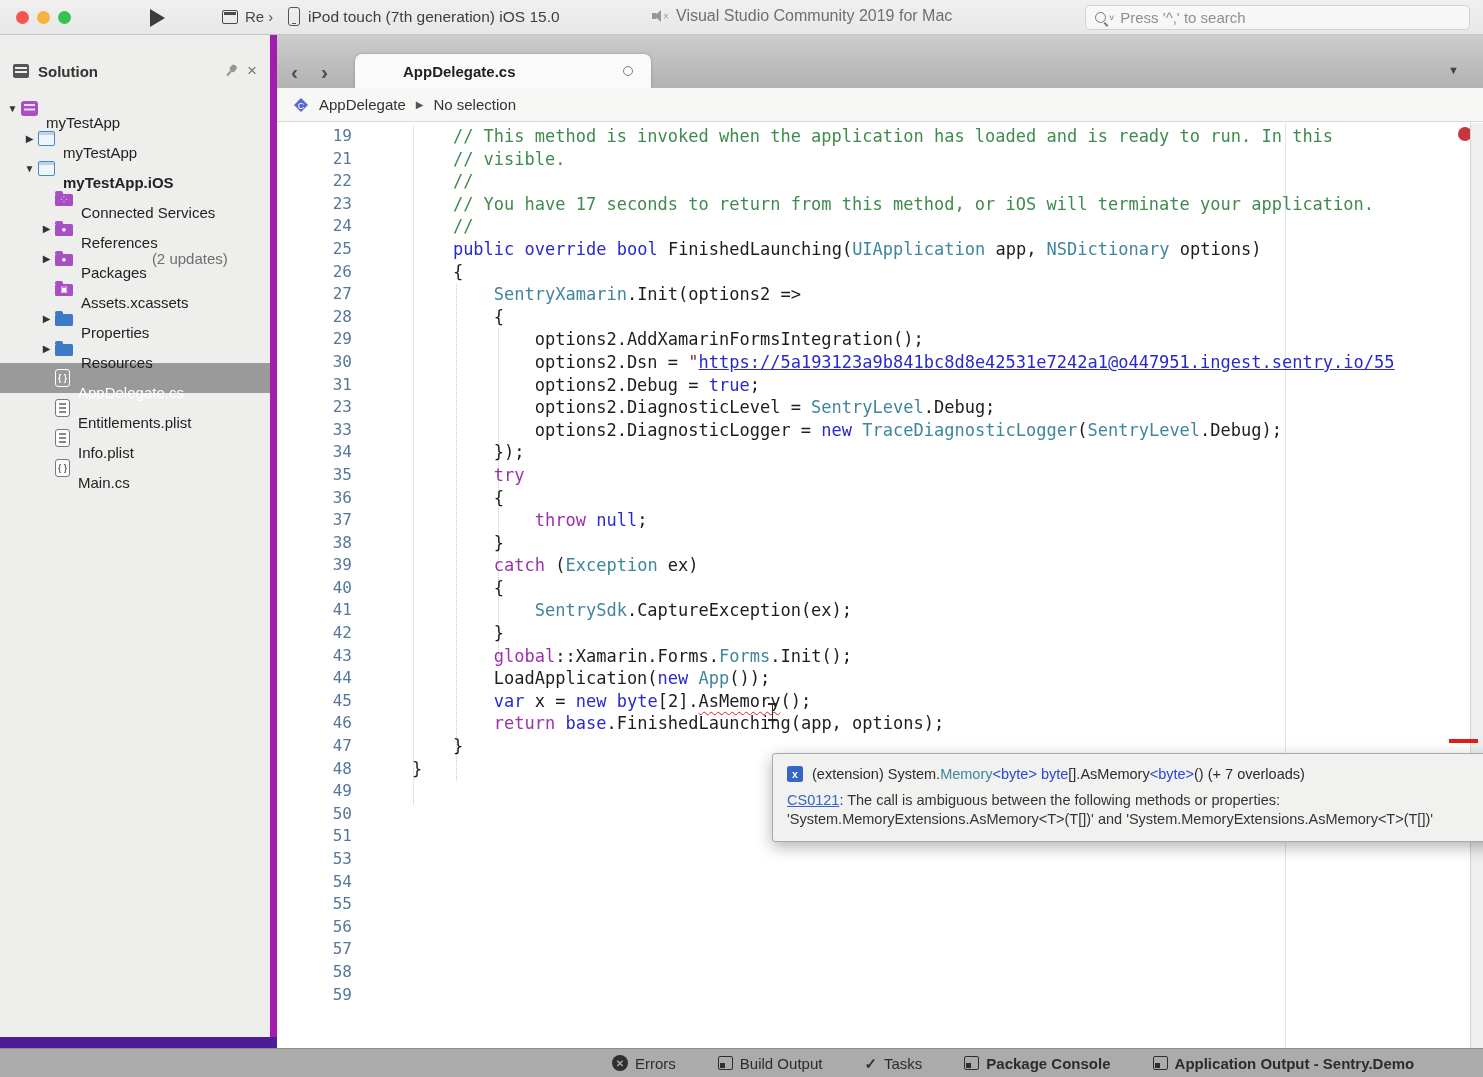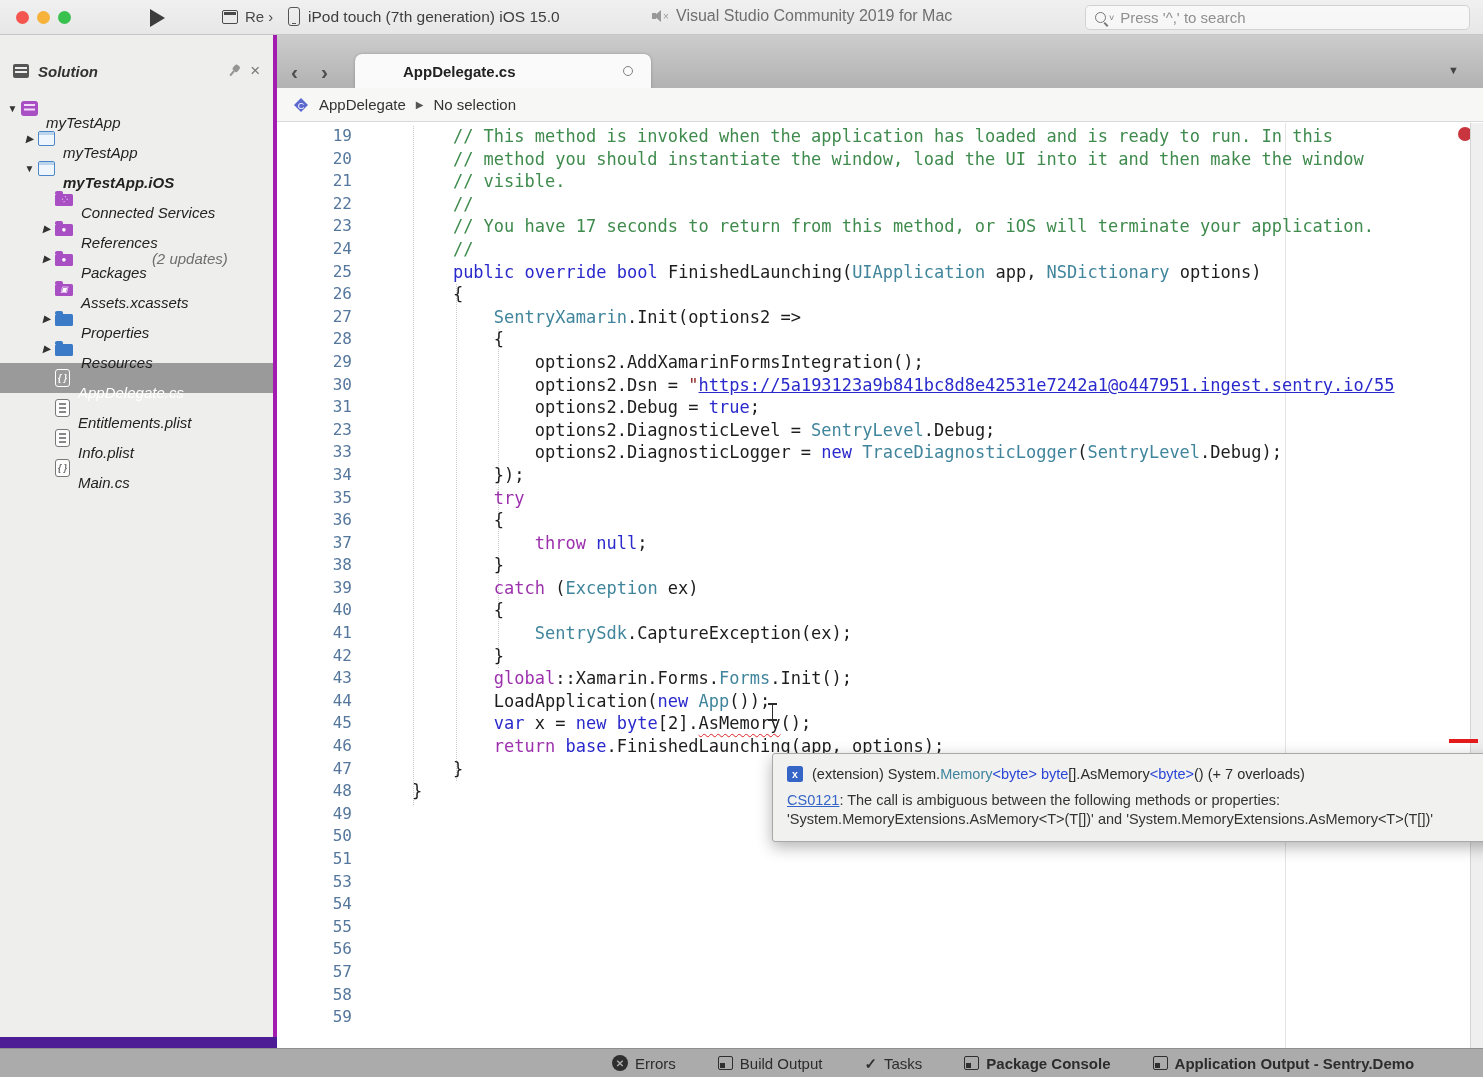--- a/index.html
+++ b/index.html
@@ -29,21 +29,21 @@
   .searchbox { position:absolute; left:1085px; top:5px; width:385px; height:25px;
                background:rgba(255,255,255,.6); border:1px solid #d2d2d2; border-radius:5px;
                display:flex; align-items:center; padding:0 9px; gap:6px; color:#8f8f8f; font-size:15px; }
   .magicon { width:11px; height:11px; border:1.8px solid #777; border-radius:50%; position:relative; flex:none; }
   .magicon::after { content:''; position:absolute; width:1.8px; height:5px; background:#777;
                     left:9px; top:9px; transform:rotate(-45deg); }
   .magchev { font-size:9px; color:#777; margin-left:-3px; }
 
   
   .sidebar { position:absolute; top:35px; left:0; width:277px; bottom:40px;
-             background:#eeeeec; border-right:4px solid #a21caf;font-style:italic; }
+             background:#eeeeec; border-right:7px solid #a21caf; }
   .pad-header { margin-top:20px; height:32px; display:flex; align-items:center; padding:0 13px; gap:9px; }
   .sol-icon { width:16px; height:14px; background:#555; border-radius:2px; position:relative; flex:none; }
   .sol-icon::before { content:''; position:absolute; left:2px; right:2px; top:3px; height:2px;
                       background:#eee; box-shadow:0 4px 0 #eee; }
   .pad-title { font-weight:bold; font-size:15px; color:#333; flex:1; }
   .pinicon { width:14px; height:14px; position:relative; transform:rotate(40deg); opacity:.65; }
   .pinicon::before { content:''; position:absolute; top:0; left:4px; width:6px; height:7px; background:#666; border-radius:2px; }
   .pinicon::after { content:''; position:absolute; top:7px; left:6.4px; width:1.6px; height:6px; background:#666; }
   .pad-close { color:#777; font-size:17px; line-height:14px; }
 
@@ -286,21 +286,20 @@
       <span>No selection</span>
     </div>
 
     <div class="code-area">
       <div class="ruler"></div>
       <div class="guide g1"></div>
       <div class="guide g2"></div>
       <div class="guide g3"></div>
       <div class="code-lines" id="code-lines">
           <div class="code-line"><span class="ln">19</span><span class="lt">        <span class="tk-c">// This method is invoked when the application has loaded and is ready to run. In this</span></span></div>
-          <div class="code-line"><span class="ln">20</span><span class="lt">        <span class="tk-c">// method you should instantiate the window, load the UI into it and then make the window</span></span></div>
           <div class="code-line"><span class="ln">21</span><span class="lt">        <span class="tk-c">// visible.</span></span></div>
           <div class="code-line"><span class="ln">22</span><span class="lt">        <span class="tk-c">//</span></span></div>
           <div class="code-line"><span class="ln">23</span><span class="lt">        <span class="tk-c">// You have 17 seconds to return from this method, or iOS will terminate your application.</span></span></div>
           <div class="code-line"><span class="ln">24</span><span class="lt">        <span class="tk-c">//</span></span></div>
           <div class="code-line"><span class="ln">25</span><span class="lt">        <span class="tk-k">public</span><span class="tk-p"> </span><span class="tk-k">override</span><span class="tk-p"> </span><span class="tk-k">bool</span><span class="tk-p"> FinishedLaunching(</span><span class="tk-t">UIApplication</span><span class="tk-p"> app, </span><span class="tk-t">NSDictionary</span><span class="tk-p"> options)</span></span></div>
           <div class="code-line"><span class="ln">26</span><span class="lt">        <span class="tk-p">{</span></span></div>
           <div class="code-line"><span class="ln">27</span><span class="lt">            <span class="tk-t">SentryXamarin</span><span class="tk-p">.Init(options2 =&gt;</span></span></div>
           <div class="code-line"><span class="ln">28</span><span class="lt">            <span class="tk-p">{</span></span></div>
           <div class="code-line"><span class="ln">29</span><span class="lt">                <span class="tk-p">options2.AddXamarinFormsIntegration();</span></span></div>
           <div class="code-line"><span class="ln">30</span><span class="lt">                <span class="tk-p">options2.Dsn = </span><span class="tk-q">"</span><span class="tk-u">https://5a193123a9b841bc8d8e42531e7242a1@o447951.ingest.sentry.io/55</span></span></div>

